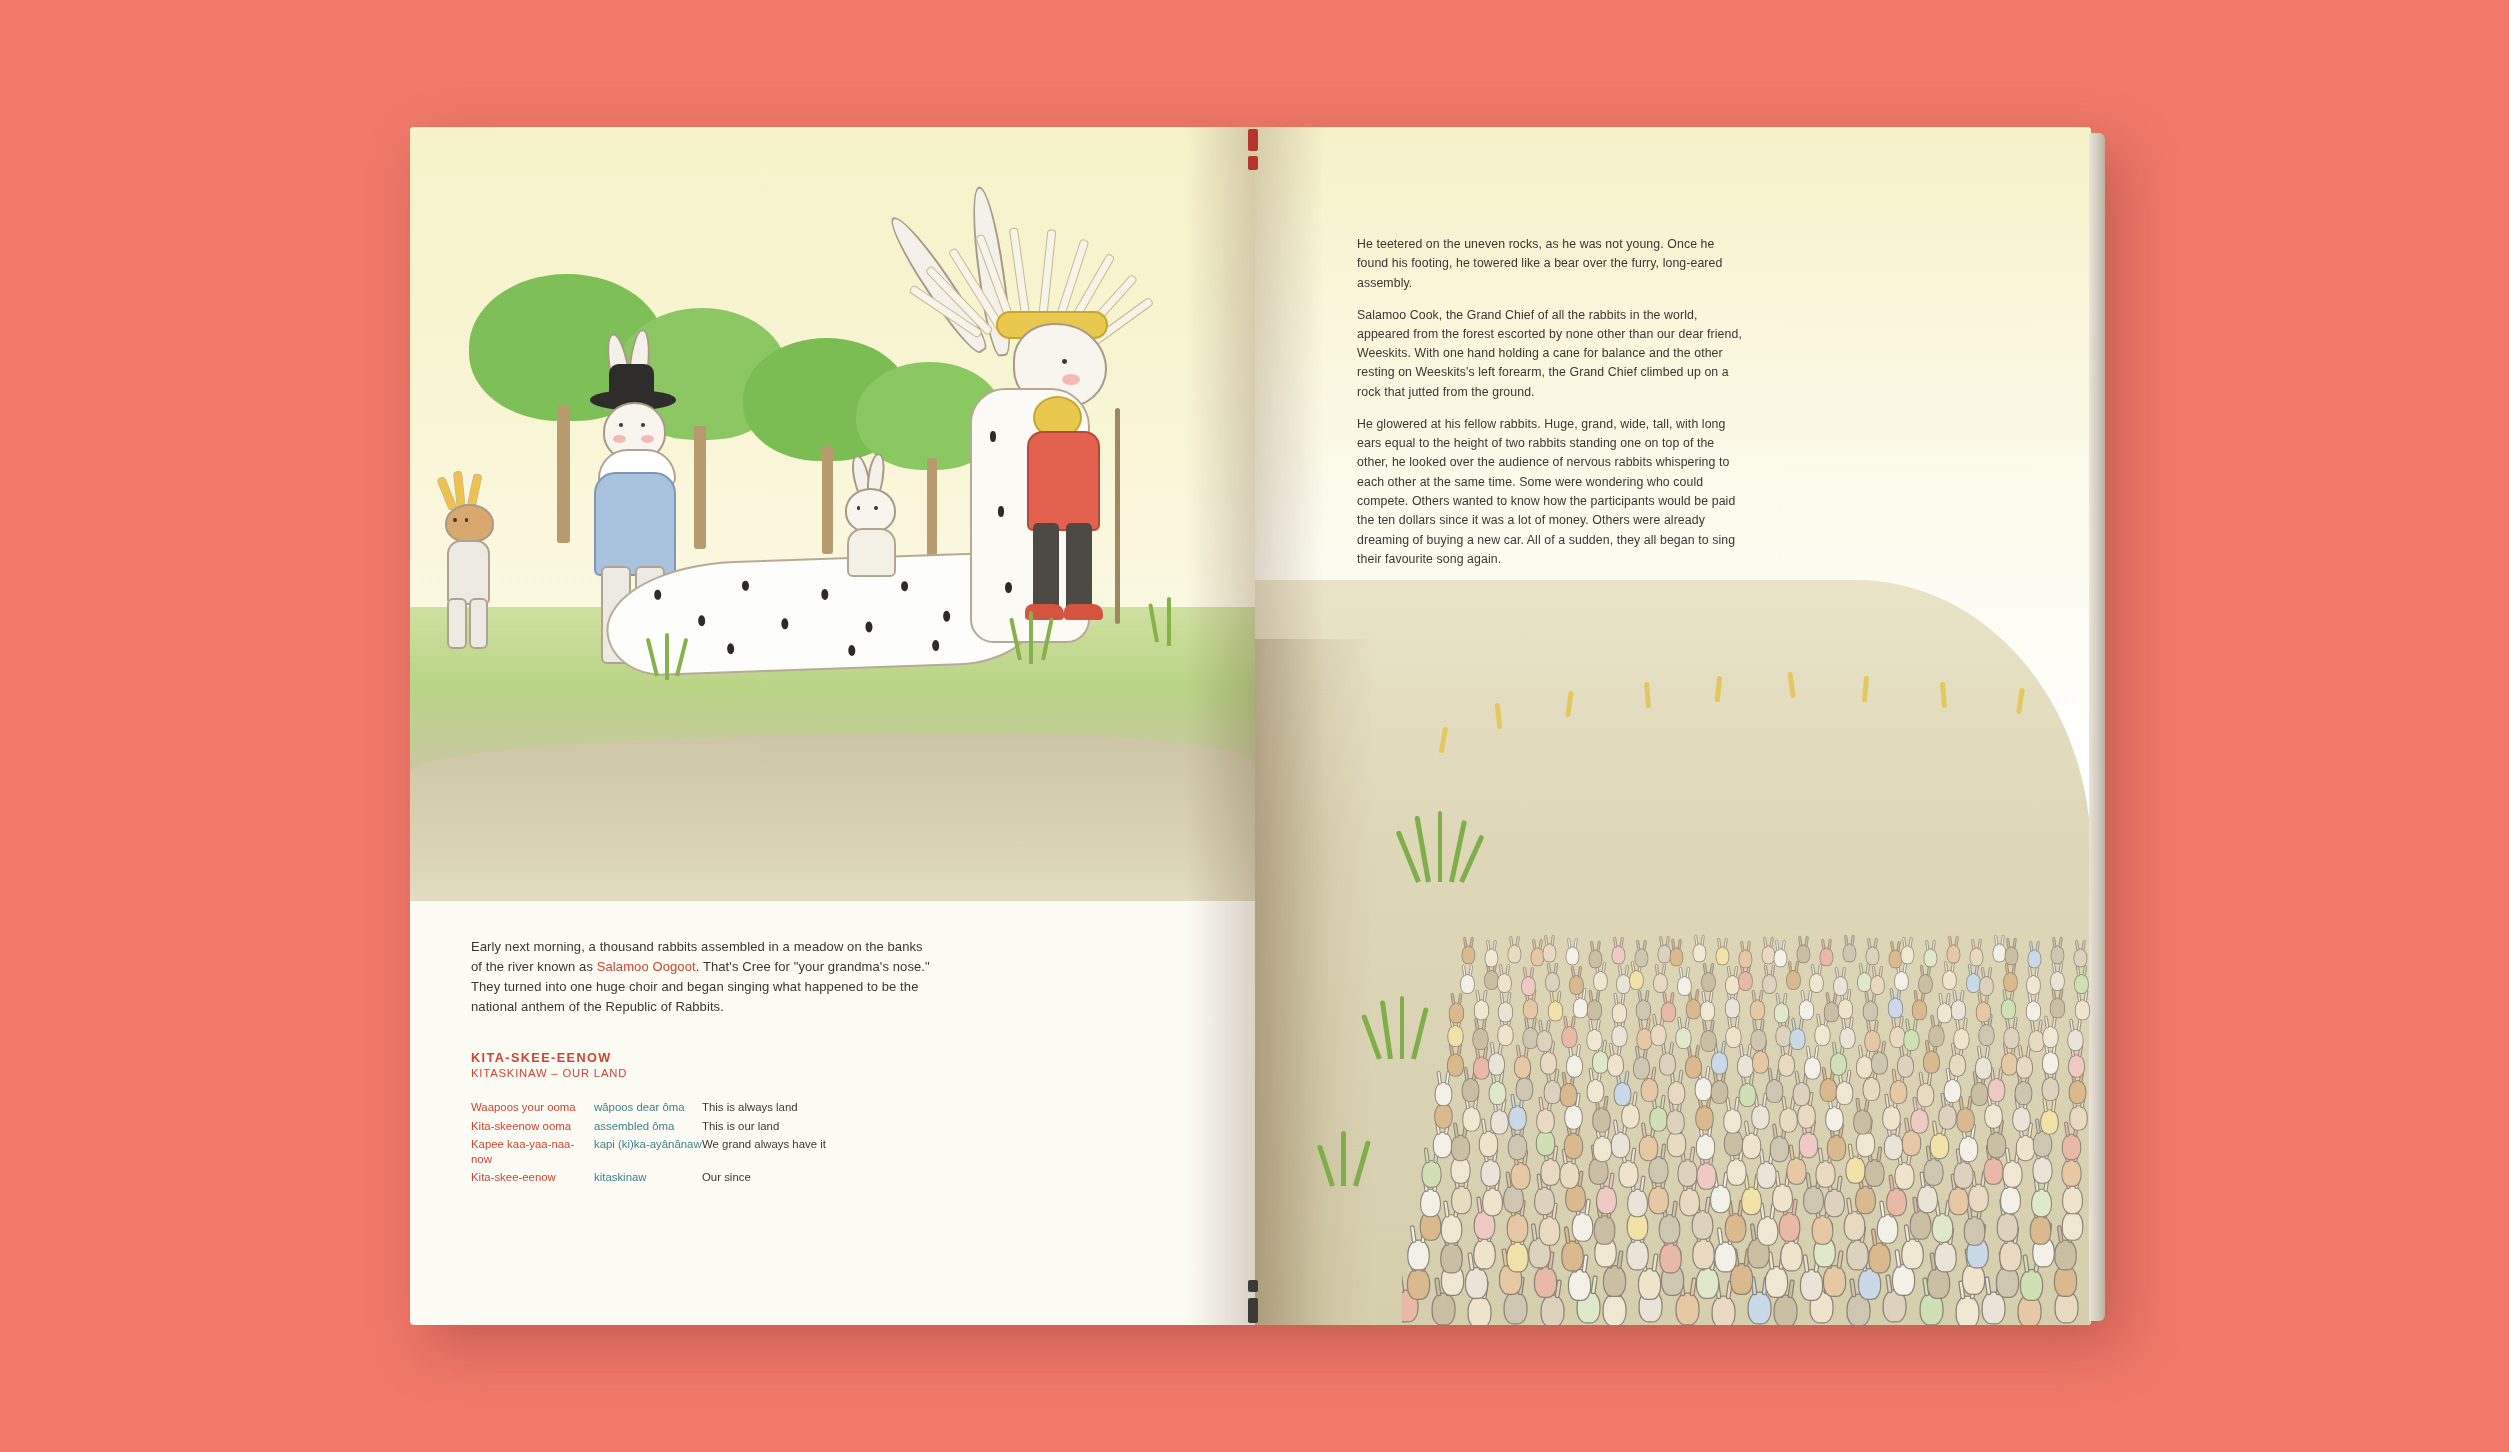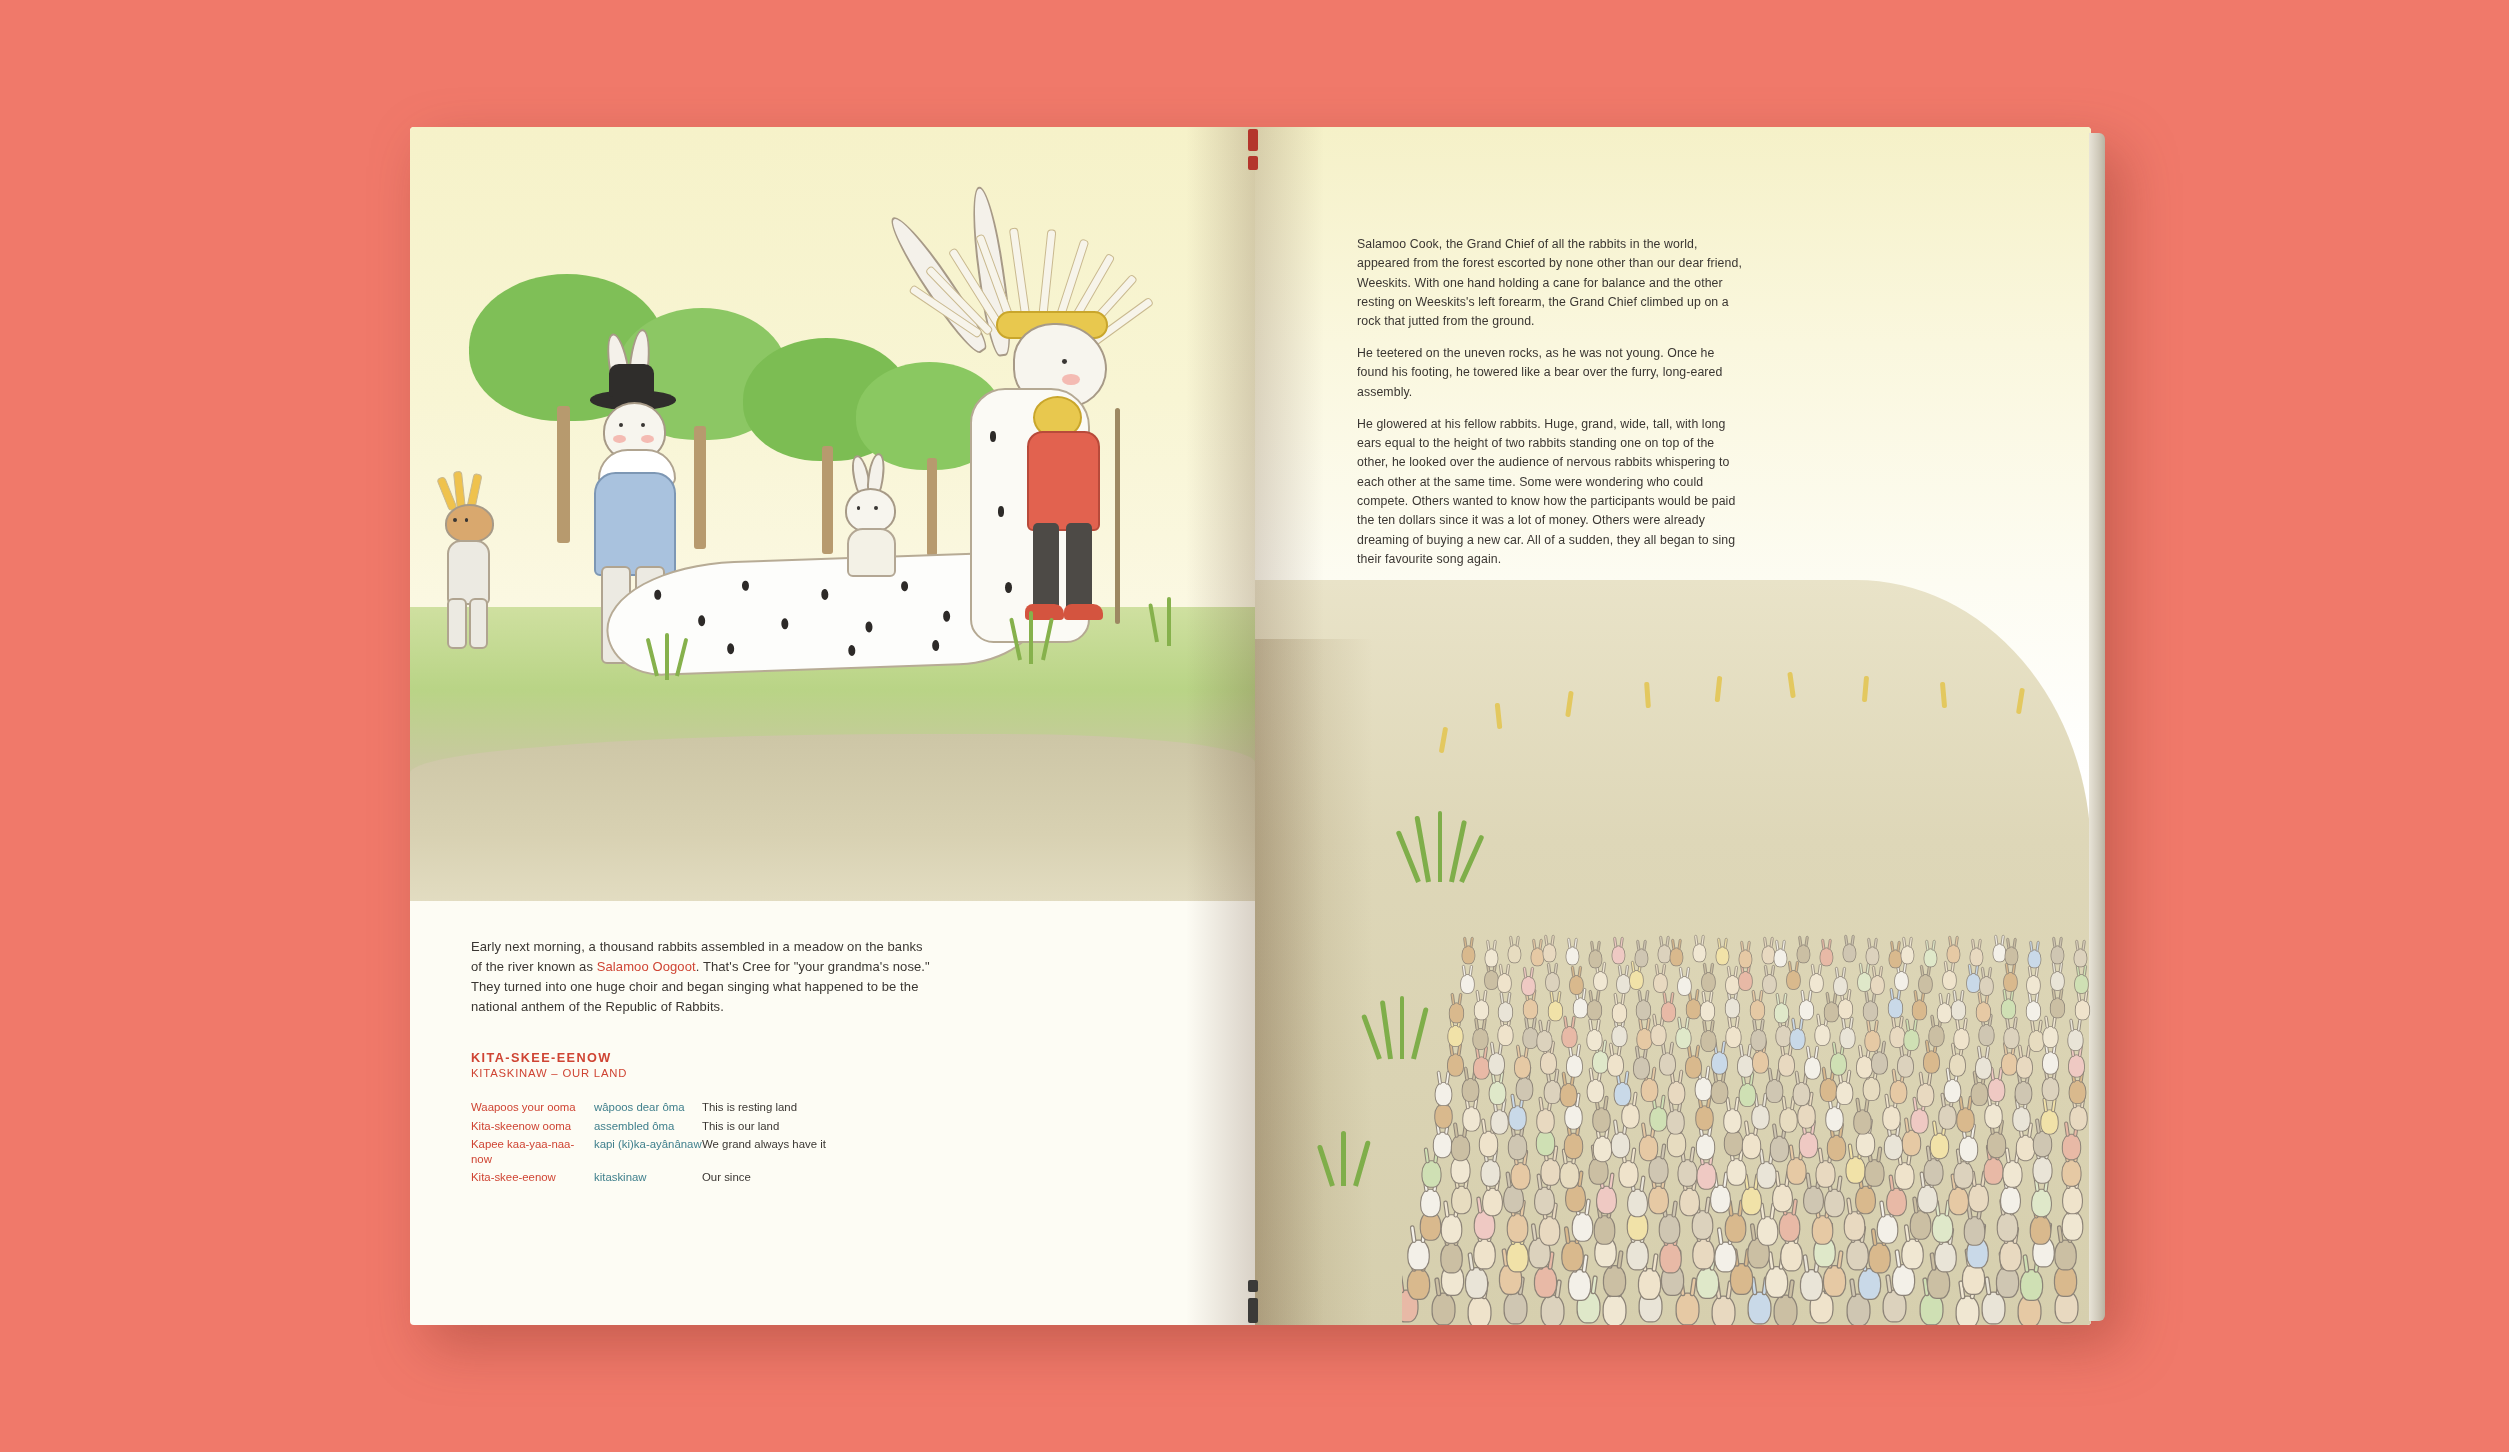--- a/index.html
+++ b/index.html
@@ -503,43 +503,43 @@
         <p class="body-para">
           <span>Early next morning, a thousand rabbits assembled in a meadow on the banks of the river known as </span><span class="cree-red">Salamoo Oogoot</span><span>. That's Cree for "your grandma's nose." They turned into one huge choir and began singing what happened to be the national anthem of the Republic of Rabbits.</span>
         </p>
 
         <div class="song-title">KITA-SKEE-EENOW</div>
         <div class="song-subtitle">KITASKINAW – OUR LAND</div>
 
         <div class="song-table">
           <div class="col-cree">Waapoos your ooma</div>
           <div class="col-syll">wâpoos dear ôma</div>
-          <div class="col-eng">This is resting land</div>
+          <div class="col-eng">This is always land</div>
 
           <div class="col-cree">Kita-skeenow ooma</div>
           <div class="col-syll">assembled ôma</div>
           <div class="col-eng">This is our land</div>
 
           <div class="col-cree">Kapee kaa-yaa-naa-now</div>
           <div class="col-syll">kapi (ki)ka-ayânânaw</div>
           <div class="col-eng">We grand always have it</div>
 
           <div class="col-cree">Kita-skee-eenow</div>
           <div class="col-syll">kitaskinaw</div>
           <div class="col-eng">Our since</div>
         </div>
       </div>
     </div>
 
     <div class="page" id="page-right">
       <div class="right-bg"></div>
 
       <div class="text-right">
+        <p class="body-para">He teetered on the uneven rocks, as he was not young. Once he found his footing, he towered like a bear over the furry, long-eared assembly.</p>
         <p class="body-para">Salamoo Cook, the Grand Chief of all the rabbits in the world, appeared from the forest escorted by none other than our dear friend, Weeskits. With one hand holding a cane for balance and the other resting on Weeskits's left forearm, the Grand Chief climbed up on a rock that jutted from the ground.</p>
-        <p class="body-para">He teetered on the uneven rocks, as he was not young. Once he found his footing, he towered like a bear over the furry, long-eared assembly.</p>
         <p class="body-para">He glowered at his fellow rabbits. Huge, grand, wide, tall, with long ears equal to the height of two rabbits standing one on top of the other, he looked over the audience of nervous rabbits whispering to each other at the same time. Some were wondering who could compete. Others wanted to know how the participants would be paid the ten dollars since it was a lot of money. Others were already dreaming of buying a new car. All of a sudden, they all began to sing their favourite song again.</p>
       </div>
 
       <div style="position:absolute; left:0; top:0; width:836px; height:1198px; overflow:hidden;">
 
         <div class="cliff"></div>
         <div class="cliff-shadow"></div>
 
         <div class="stick" style="left:186px; top:600px; transform:rotate(10deg);"></div>
         <div class="stick" style="left:241px; top:576px; transform:rotate(-6deg);"></div>

